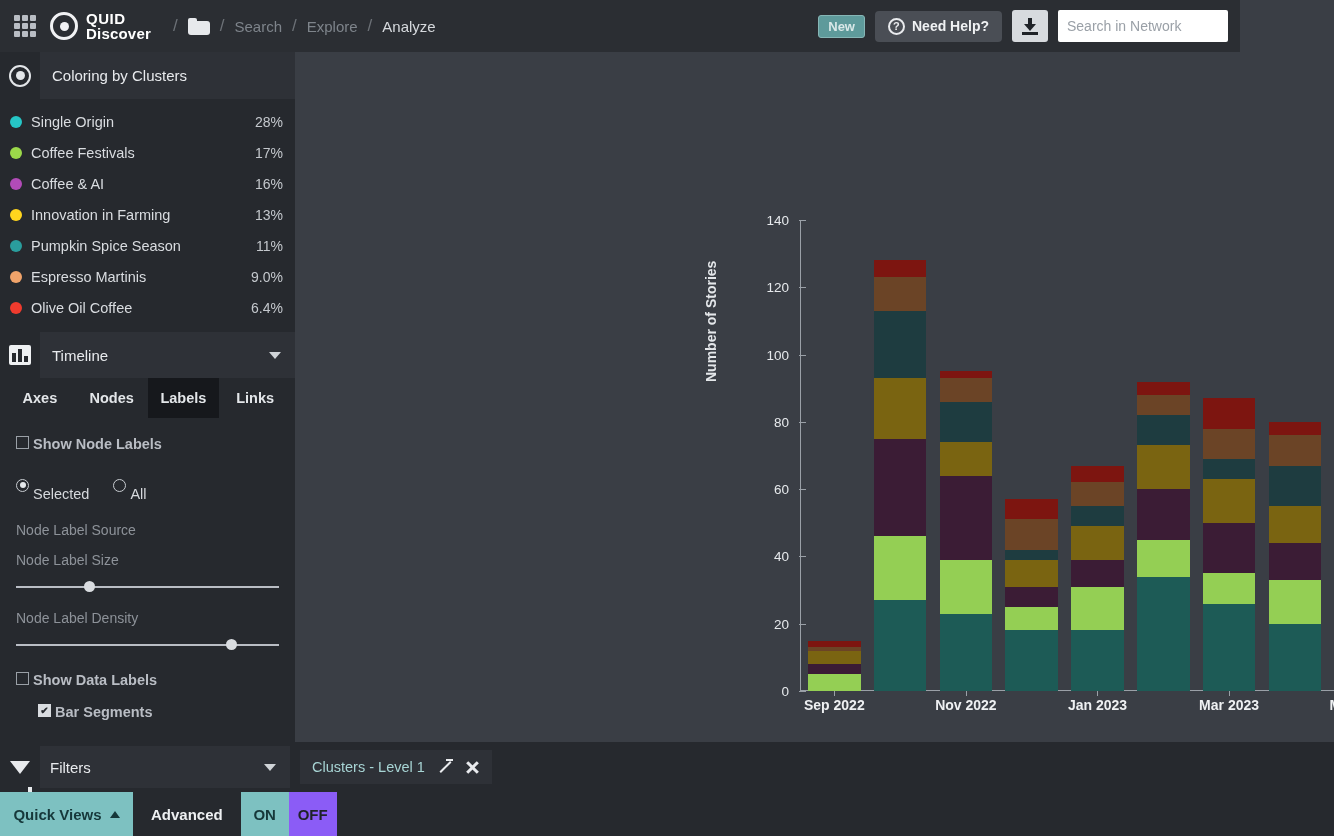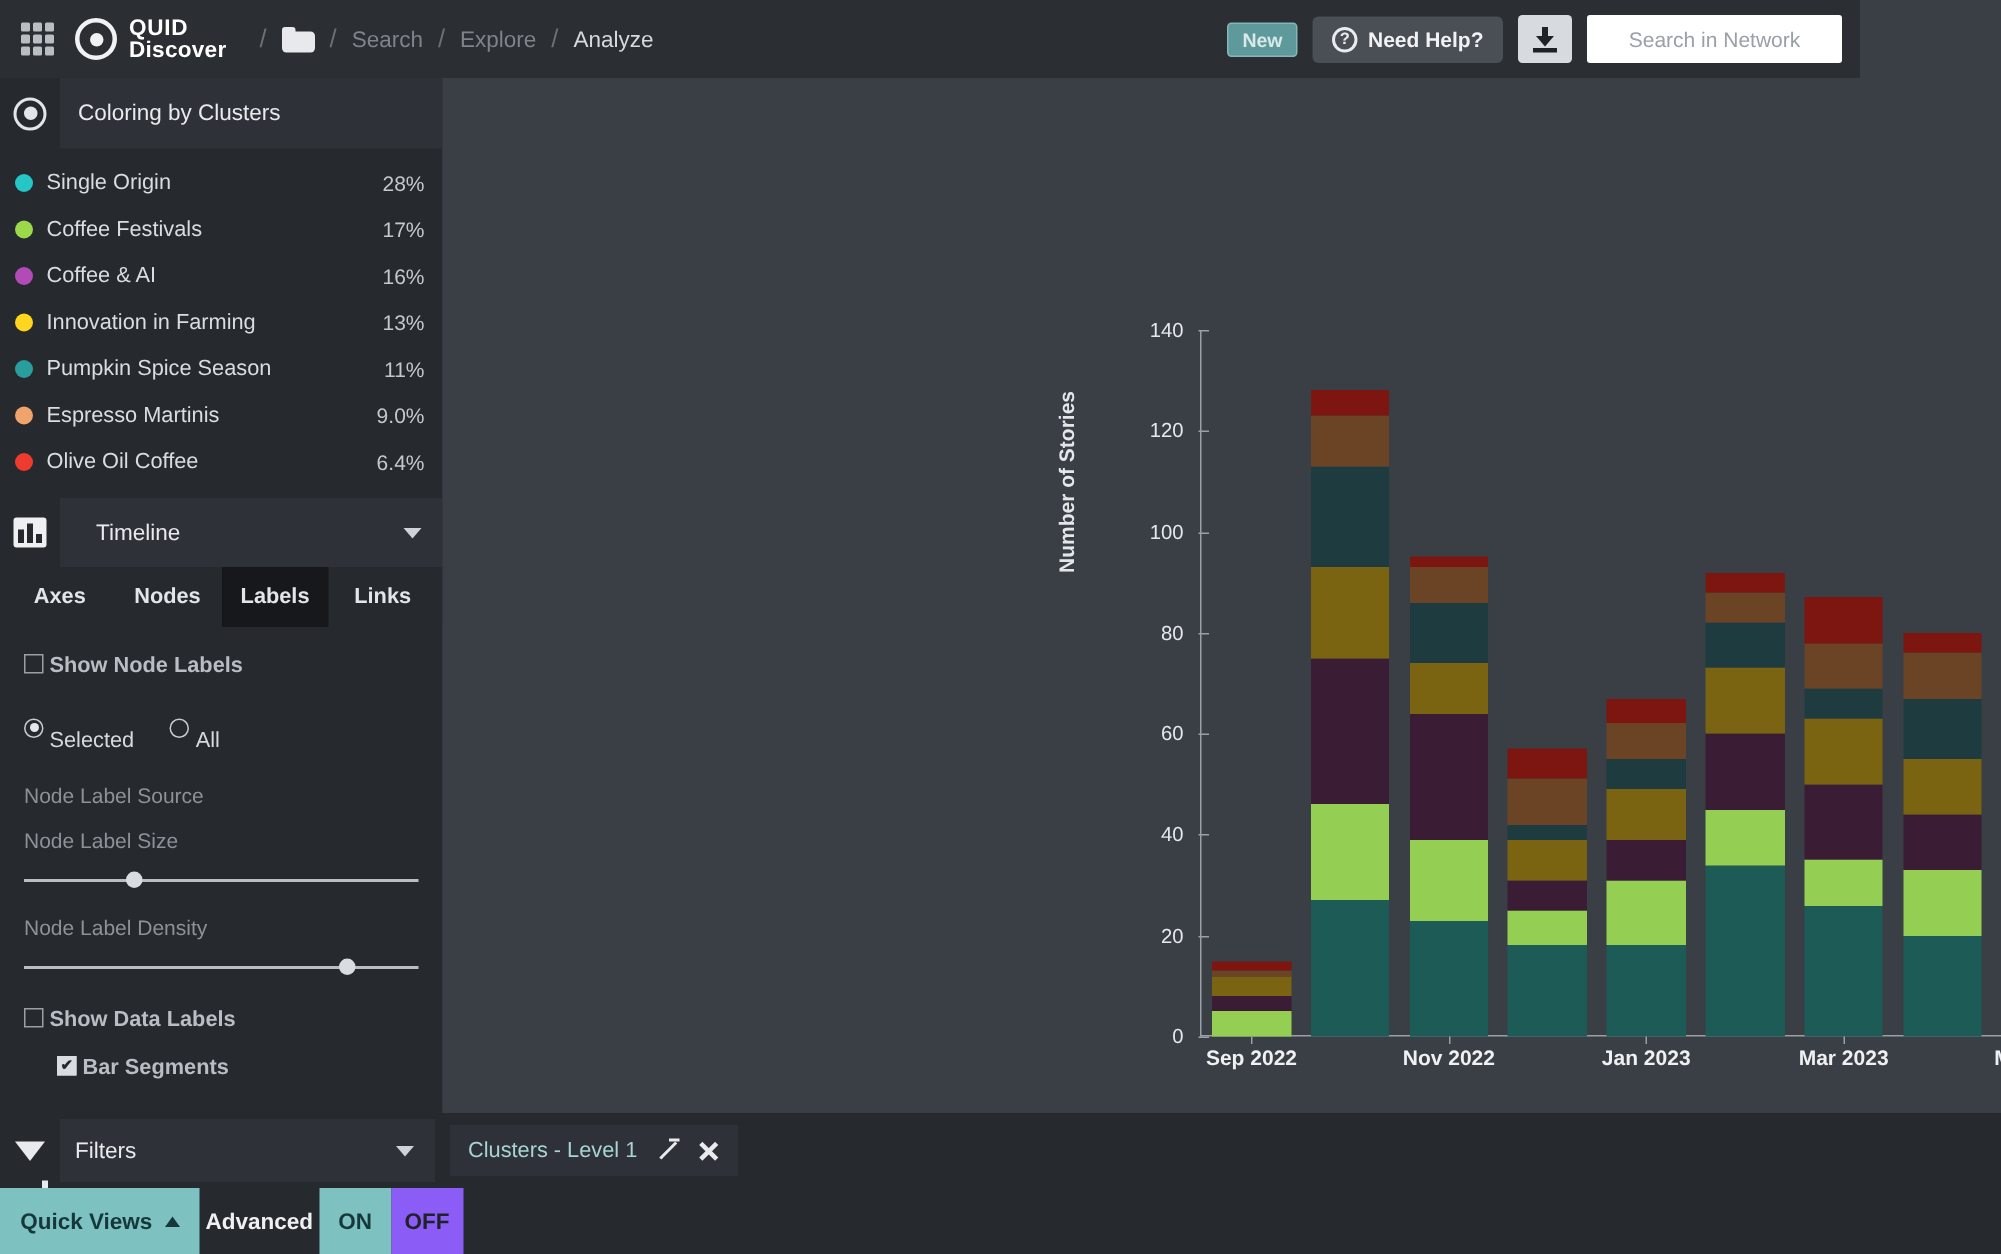--- a/index.html
+++ b/index.html
@@ -55,21 +55,20 @@
     display:flex; align-items:center; justify-content:center; }
   .dl-icon { width: 16px; height: 17px; position: relative; }
   .dl-icon .stem { position:absolute; left:6px; top:0; width:4px; height:8px; background:#1f2227;}
   .dl-icon .head { position:absolute; left:2px; top:6px; width:0; height:0;
     border-left:6px solid transparent; border-right:6px solid transparent; border-top:7px solid #1f2227;}
   .dl-icon .base { position:absolute; left:0; bottom:0; width:16px; height:3px; background:#1f2227;}
   .net-search {
     width: 170px; height: 32px; background: #fff; border: none; border-radius: 2px;
     font-size: 14px; color: #7f1d1d; padding: 0 9px;
     font-family: "Liberation Sans", sans-serif;
-    text-align: center;
   }
   .net-search::placeholder { color: #9aa0a7; }
 
   
   .leftpanel { position:absolute; top: 52px; left: 0; width: 295px; height: 784px; background:#26292e; }
   .panel-head { height: 47px; display:flex; align-items:center; background:#2e3137; }
   .eye-btn { width: 40px; height: 47px; display:flex; align-items:center; justify-content:center;
     background:#26292e; }
   .eye-ring { width: 22px; height: 22px; border-radius:50%; border:2px solid #e3e6e9;
     display:flex; align-items:center; justify-content:center; }
@@ -79,21 +78,21 @@
   .legend { padding: 7px 0 6px 0; }
   .legend-row { display:flex; align-items:center; height: 31px; padding: 0 12px 0 10px; }
   .legend-dot { width: 12px; height: 12px; border-radius: 50%; flex: 0 0 12px; }
   .legend-label { color:#d9dce0; font-size:14.5px; margin-left: 9px; }
   .legend-pct { margin-left:auto; color:#c4c8cd; font-size:14px; }
 
   .sel-row { height: 46px; display:flex; align-items:center; background:#2e3137; margin-top: 3px; }
   .sel-icon-box { width: 40px; height: 46px; background:#26292e; display:flex; align-items:center; justify-content:center;}
   .chart-glyph { width: 22px; height: 20px; background:#eef0f2; border-radius:2px; position:relative; }
   .chart-glyph i { position:absolute; bottom:3px; width:4px; background:#26292e; display:block;}
-  .sel-text { color:#e8eaed; font-size:15px; margin-left:24px; }
+  .sel-text { color:#e8eaed; font-size:15px; margin-left:12px; }
   .caret { margin-left:auto; margin-right: 14px; width:0;height:0;
     border-left:6px solid transparent;border-right:6px solid transparent;border-top:7px solid #cfd3d7;}
 
   .tabs { display:flex; height: 40px; align-items:stretch; background:#26292e; padding: 0 4px; }
   .tab { flex:1; display:flex; align-items:center; justify-content:center;
     color:#e3e6e9; font-size:14.5px; font-weight:bold; }
   .tab.active { background:#16181c; }
 
   .ctrls { padding: 18px 16px 0 16px; }
   .ck-row { display:flex; align-items:flex-start; margin-bottom: 16px; font-weight: bold; }
@@ -156,21 +155,21 @@
   .x-icon::before, .x-icon::after { content:""; position:absolute; left:0; top:6px;
     width:15px; height:3px; background:#e8eaed;}
   .x-icon::before { transform: rotate(45deg);} .x-icon::after { transform: rotate(-45deg);}
 
   .qvbar { position:absolute; left:0; bottom:0; width:1334px; height:44px; background:#26292e;
     display:flex; align-items:stretch; }
   .qv-btn { width: 133px; background:#7dc1c1; color:#16383a; font-size:15px; font-weight:bold;
     display:flex; align-items:center; justify-content:center; gap:8px; }
   .chev-up { width:0;height:0;border-left:5px solid transparent;border-right:5px solid transparent;
     border-bottom:7px solid #16383a;}
-  .adv-btn { padding: 0 4px; display:flex; align-items:center; color:#eef0f2;
+  .adv-btn { padding: 0 18px; display:flex; align-items:center; color:#eef0f2;
     font-size:15px; font-weight:bold; }
   .toggle { display:flex; align-items:stretch; }
   .tg { width: 48px; display:flex; align-items:center; justify-content:center;
     font-size:15px; font-weight:bold; }
   .tg.on { background:#7dc1c1; color:#16383a; }
   .tg.off { background:#8b5cf6; color:#1f2227; }
 </style>
 </head>
 <body>
 

